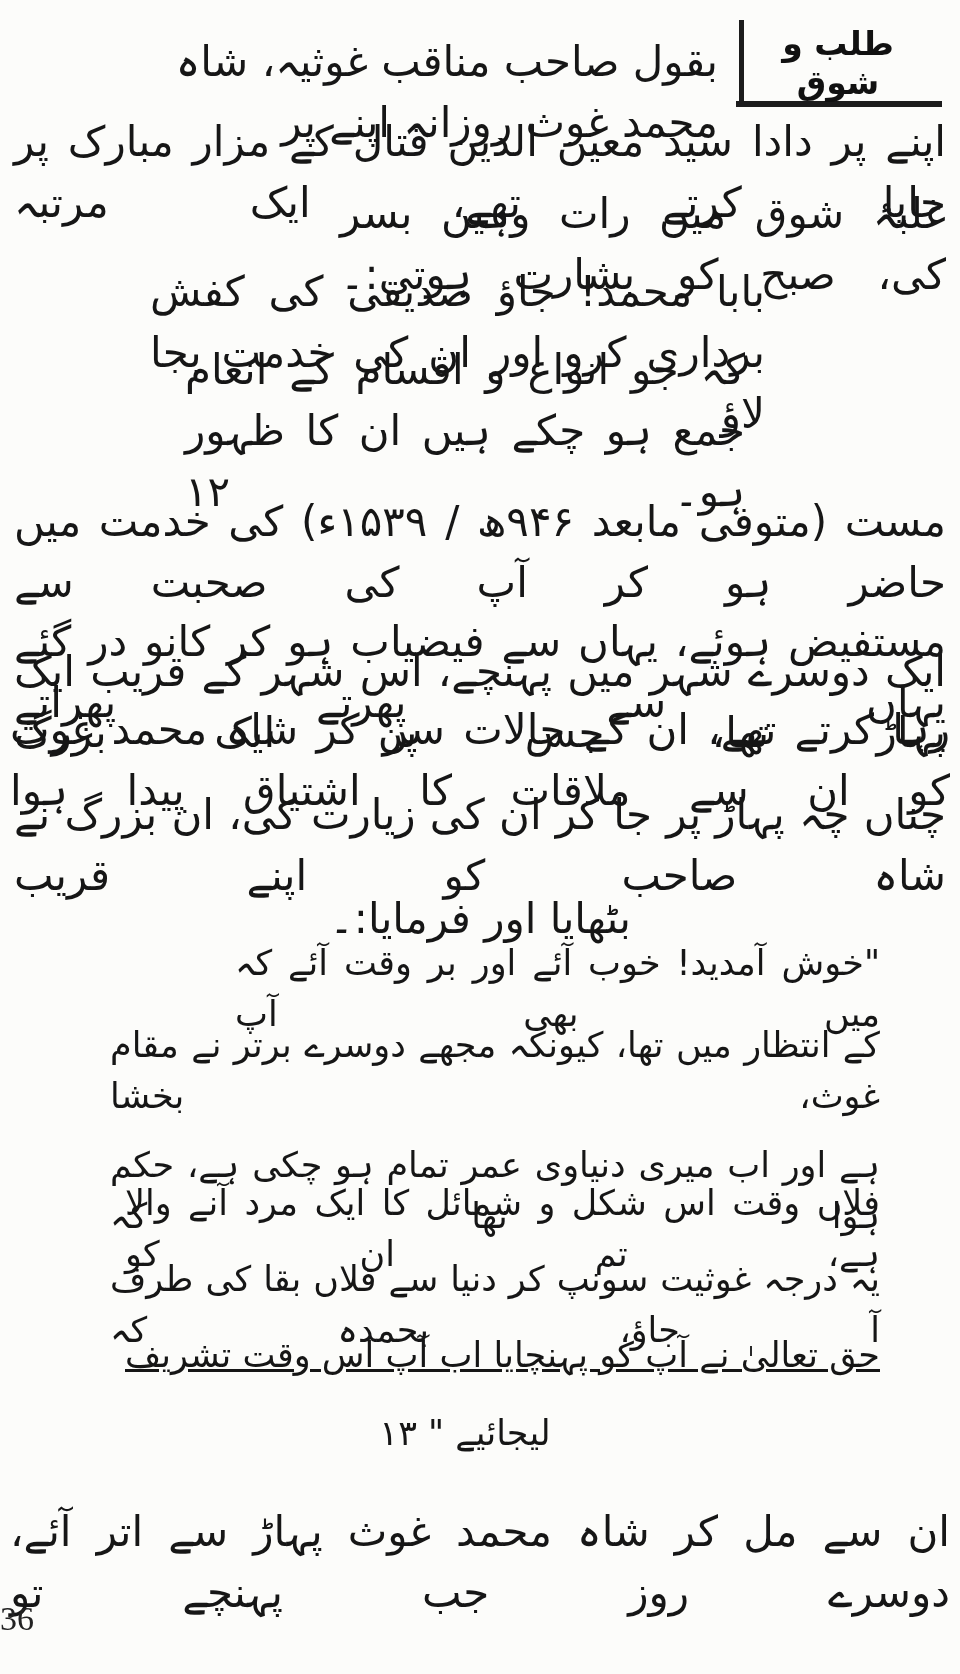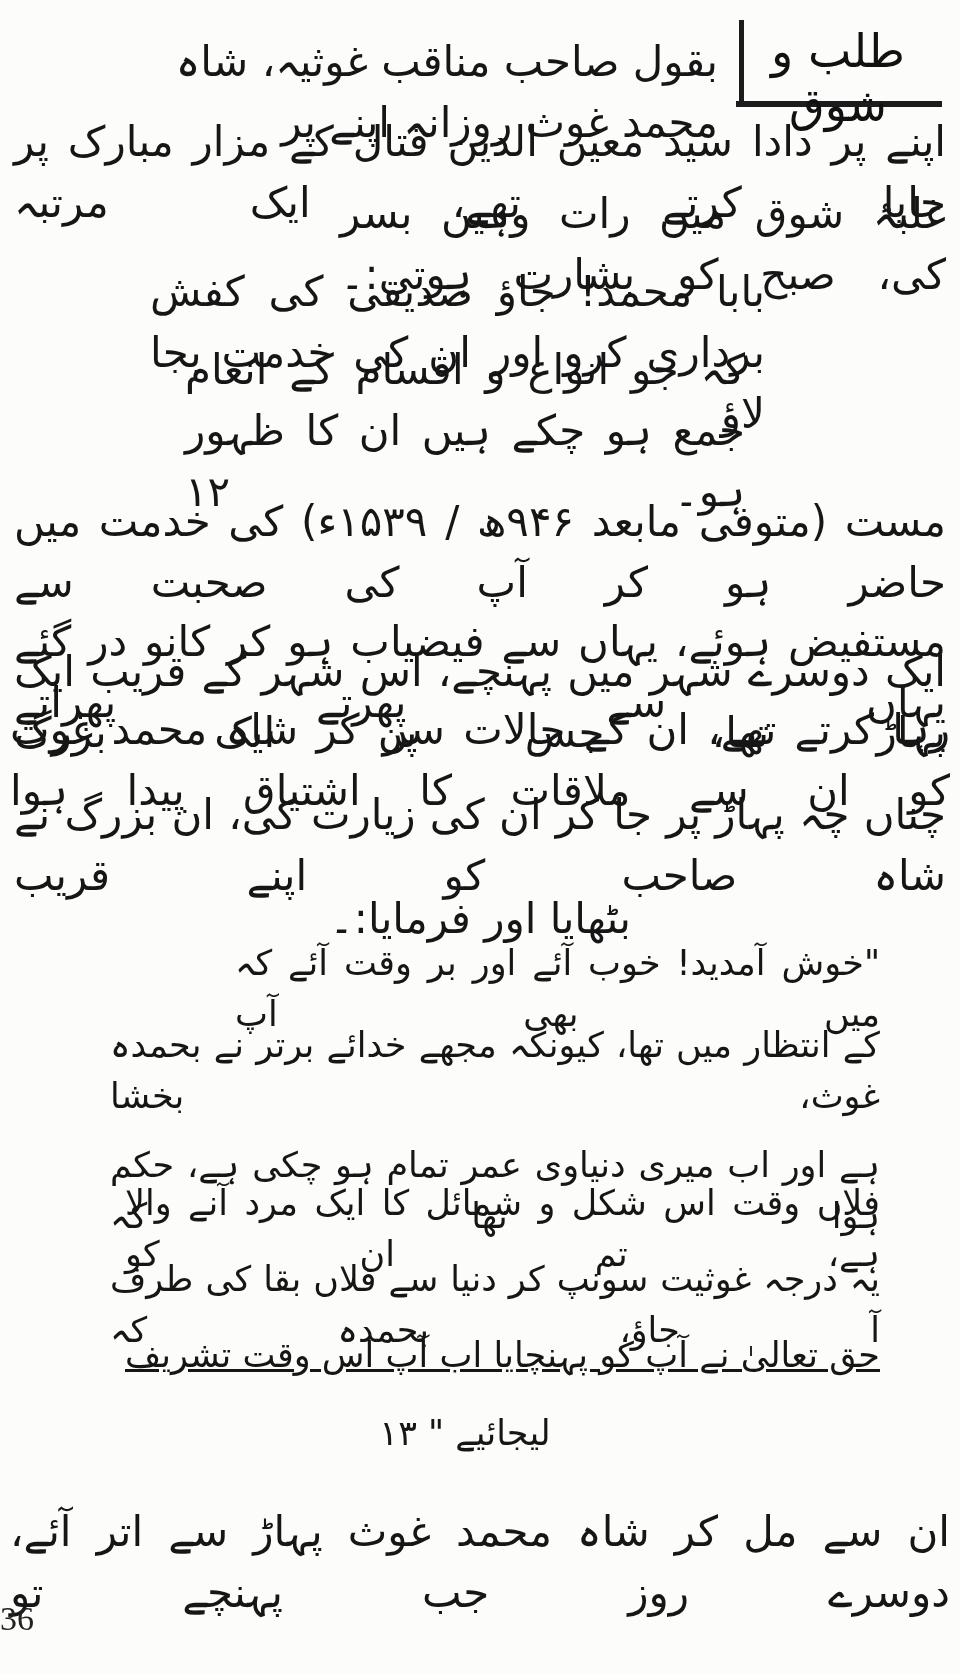--- a/index.html
+++ b/index.html
@@ -28,22 +28,22 @@
     top:101px; right:18px;
     width:206px; height:6px;
     background:#1c1c1c;
   }
   .heading{
     position:absolute;
     top:24px; right:32px;
     width:180px;
     direction:rtl;
     text-align:center;
-    font-size:46px;
-    font-weight:normal;
+    font-size:33px;
+    font-weight:bold;
     letter-spacing:1px;
     color:#111;
   }
   .line{
     position:absolute;
     direction:rtl;
     font-size:42px;
     line-height:1.45;
     color:#161616;
     text-align:right;
@@ -94,21 +94,21 @@
   <div class="line l3 just" dir="rtl">غلبۂ شوق میں رات وہیں بسر کی، صبح کو بشارت ہوتی:۔</div>
   <div class="line l4 just" dir="rtl">بابا محمد! جاؤ صدیقی کی کفش برداری کرو اور ان کی خدمت بجا لاؤ</div>
   <div class="line l5 just" dir="rtl">کہ جو انواع و اقسام کے انعام جمع ہو چکے ہیں ان کا ظہور ہو۔ ۱۲</div>
   <div class="line l7 just" dir="rtl">مست (متوفی مابعد ۹۴۶ھ / ۱۵۳۹ء) کی خدمت میں حاضر ہو کر آپ کی صحبت سے</div>
   <div class="line l8 just" dir="rtl">مستفیض ہوئے، یہاں سے فیضیاب ہو کر کانو در گئے یہاں سے پھرتے پھراتے</div>
   <div class="line l9 just" dir="rtl">ایک دوسرے شہر میں پہنچے، اس شہر کے قریب ایک پہاڑ تھا، جس پر ایک بزرگ</div>
   <div class="line l10 just" dir="rtl">رہا کرتے تھے، ان کے حالات سن کر شاہ محمد غوث کو ان سے ملاقات کا اشتیاق پیدا ہوا</div>
   <div class="line l11 just" dir="rtl">چناں چہ پہاڑ پر جا کر ان کی زیارت کی، ان بزرگ نے شاہ صاحب کو اپنے قریب</div>
   <div class="line l12" dir="rtl">بٹھایا اور فرمایا:۔</div>
   <div class="line q1 quote just" dir="rtl">"خوش آمدید! خوب آئے اور بر وقت آئے کہ میں بھی آپ</div>
-  <div class="line q2 quote just" dir="rtl">کے انتظار میں تھا، کیونکہ مجھے خدائے برتر نے بحمدہ غوث، بخشا</div>
+  <div class="line q2 quote just" dir="rtl">کے انتظار میں تھا، کیونکہ مجھے دوسرے برتر نے مقام غوث، بخشا</div>
   <div class="line q3 quote just" dir="rtl">ہے اور اب میری دنیاوی عمر تمام ہو چکی ہے، حکم ہوا تھا کہ</div>
   <div class="line q4 quote just" dir="rtl">فلاں وقت اس شکل و شمائل کا ایک مرد آنے والا ہے، تم ان کو</div>
   <div class="line q5 quote just" dir="rtl">یہ درجہ غوثیت سونپ کر دنیا سے فلاں بقا کی طرف آ جاؤ، بحمدہ کہ</div>
   <div class="line q6 quote just" dir="rtl">حق تعالیٰ نے آپ کو پہنچایا اب آپ اس وقت تشریف</div>
   <div class="line q7 quote" dir="rtl">لیجائیے " ۱۳</div>
   <div class="line l20 just" dir="rtl">ان سے مل کر شاہ محمد غوث پہاڑ سے اتر آئے، دوسرے روز جب پہنچے تو</div>
 
   <div class="page-number">36</div>
 
 </div>

